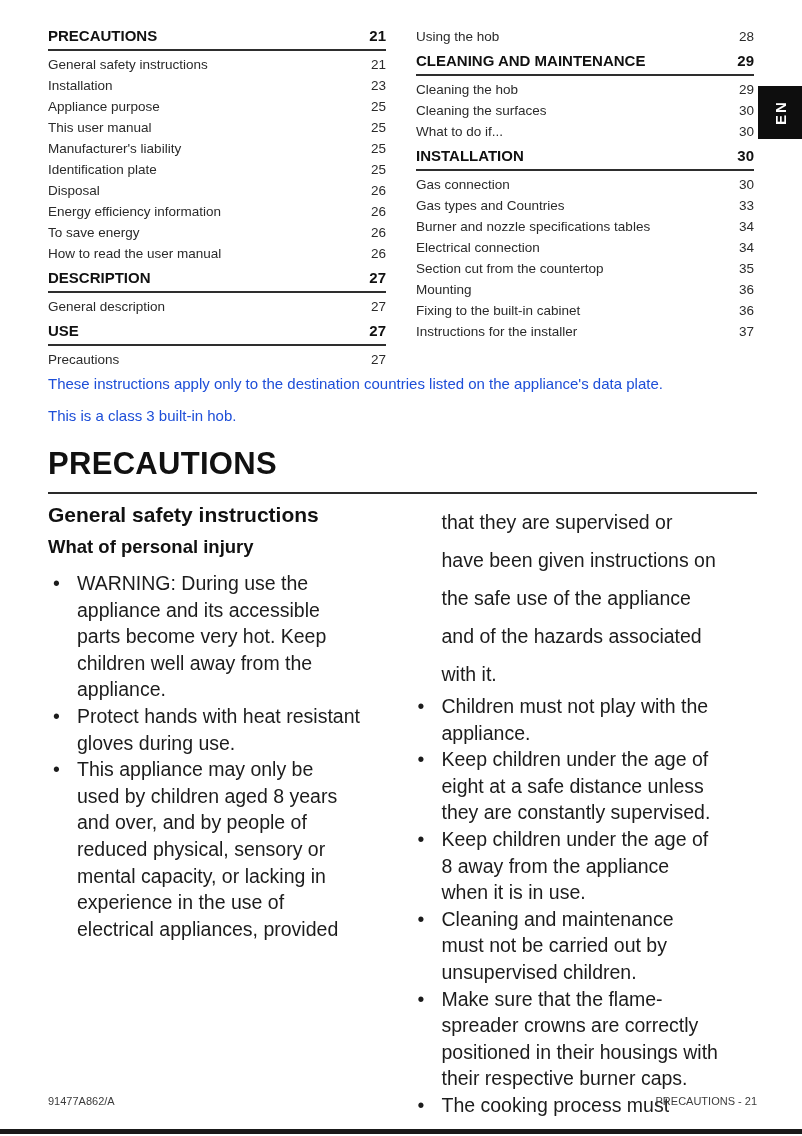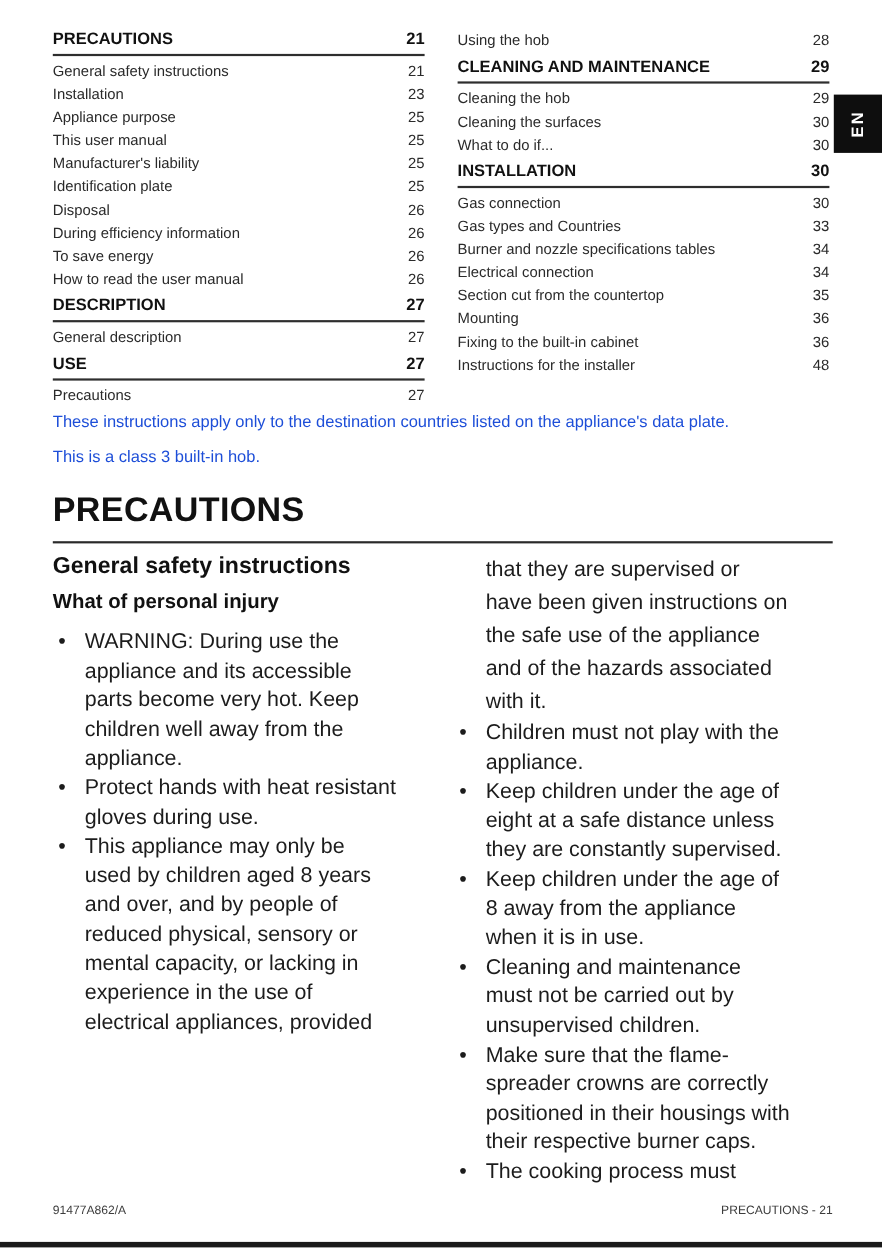--- a/index.html
+++ b/index.html
@@ -127,21 +127,21 @@
   ul.bullets li::before {
     content: "\2022";
     position: absolute;
     left: 5px; top: 0;
     line-height: 26.6px;
   }
   .continuation {
     margin: 0;
     padding-left: 29px;
     font-size: 19.5px;
-    line-height: 30px;
+    line-height: 38px;
     color: #1c1c1c;
     white-space: pre-line;
   }
 
   
   .footer {
     position: absolute;
     top: 1091px; left: 48px;
     width: 709px;
     display: flex;
@@ -198,21 +198,21 @@
     <span class="toc-label">Identification plate</span>
     <span class="toc-page">25</span>
   </div>
 
   <div class="toc-row">
     <span class="toc-label">Disposal</span>
     <span class="toc-page">26</span>
   </div>
 
   <div class="toc-row">
-    <span class="toc-label">During efficiency information</span>
+    <span class="toc-label">Energy efficiency information</span>
     <span class="toc-page">26</span>
   </div>
 
   <div class="toc-row">
     <span class="toc-label">To save energy</span>
     <span class="toc-page">26</span>
   </div>
 
   <div class="toc-row">
     <span class="toc-label">How to read the user manual</span>
@@ -300,21 +300,21 @@
     <span class="toc-page">36</span>
   </div>
 
   <div class="toc-row">
     <span class="toc-label">Fixing to the built-in cabinet</span>
     <span class="toc-page">36</span>
   </div>
 
   <div class="toc-row">
     <span class="toc-label">Instructions for the installer</span>
-    <span class="toc-page">48</span>
+    <span class="toc-page">37</span>
   </div>
 </div>
   </div>
 
   <div class="lang-tab">
     <span>EN</span>
   </div>
 
   <div class="intro">
     <p>These instructions apply only to the destination countries listed on the appliance's data plate.</p>

